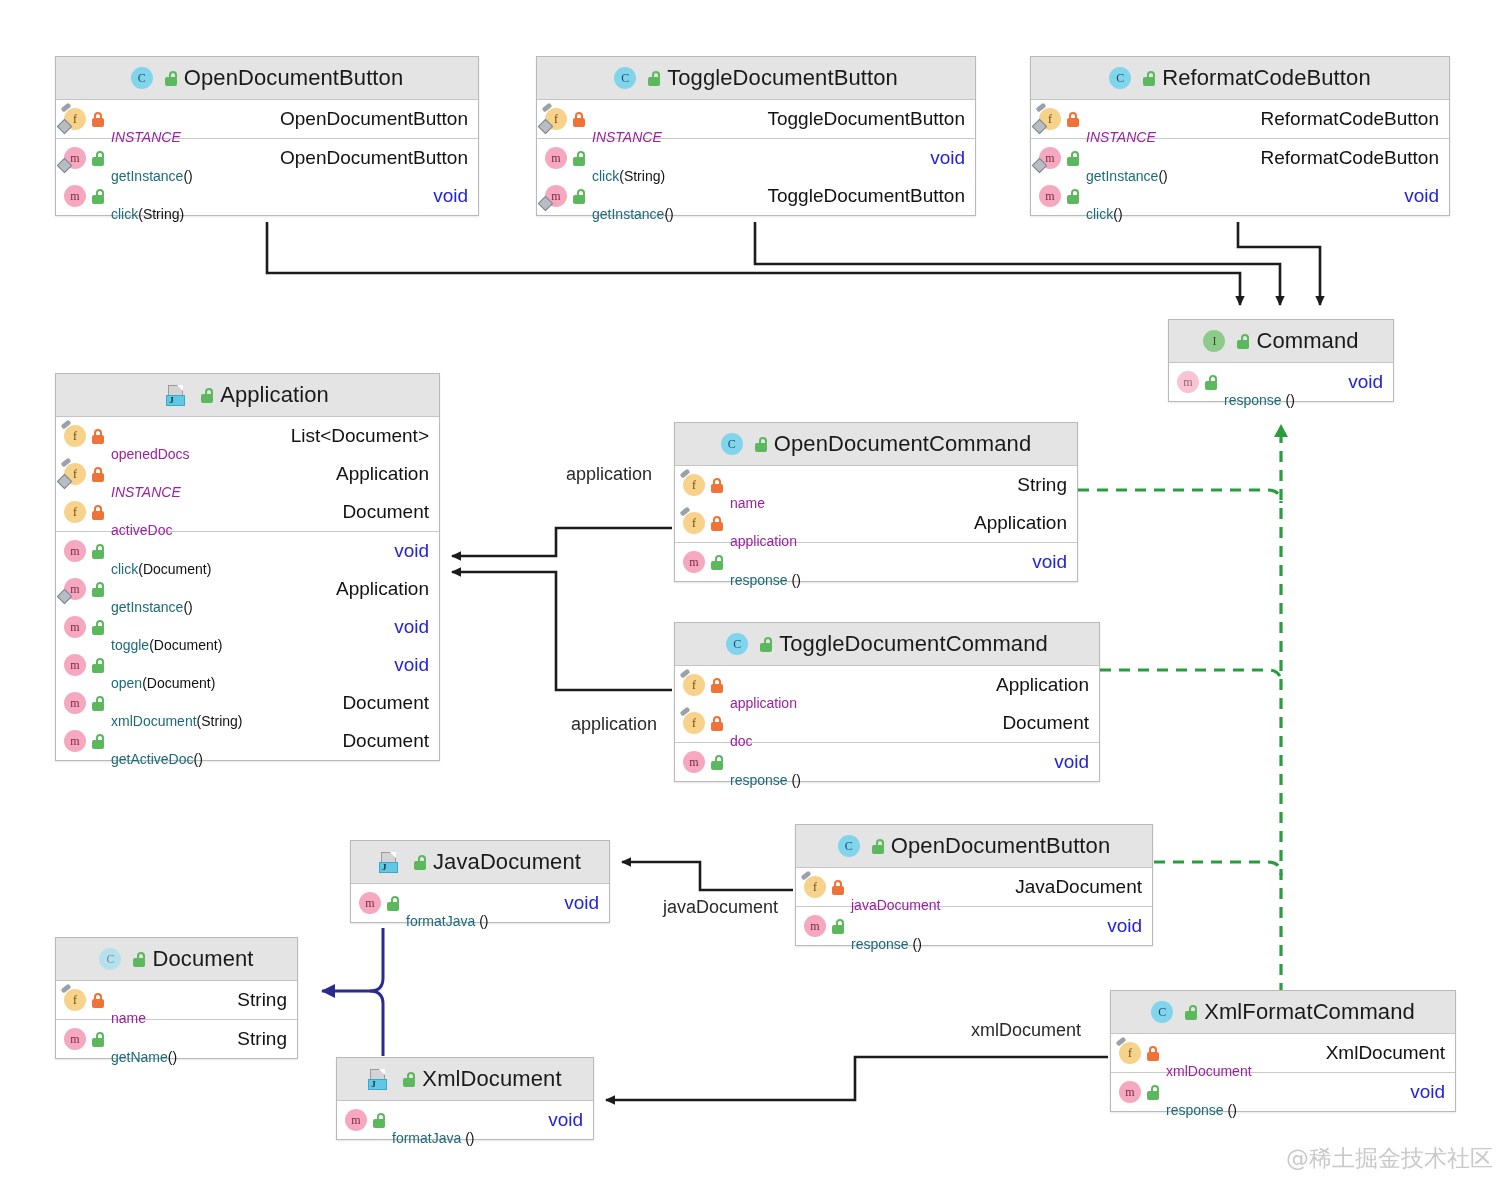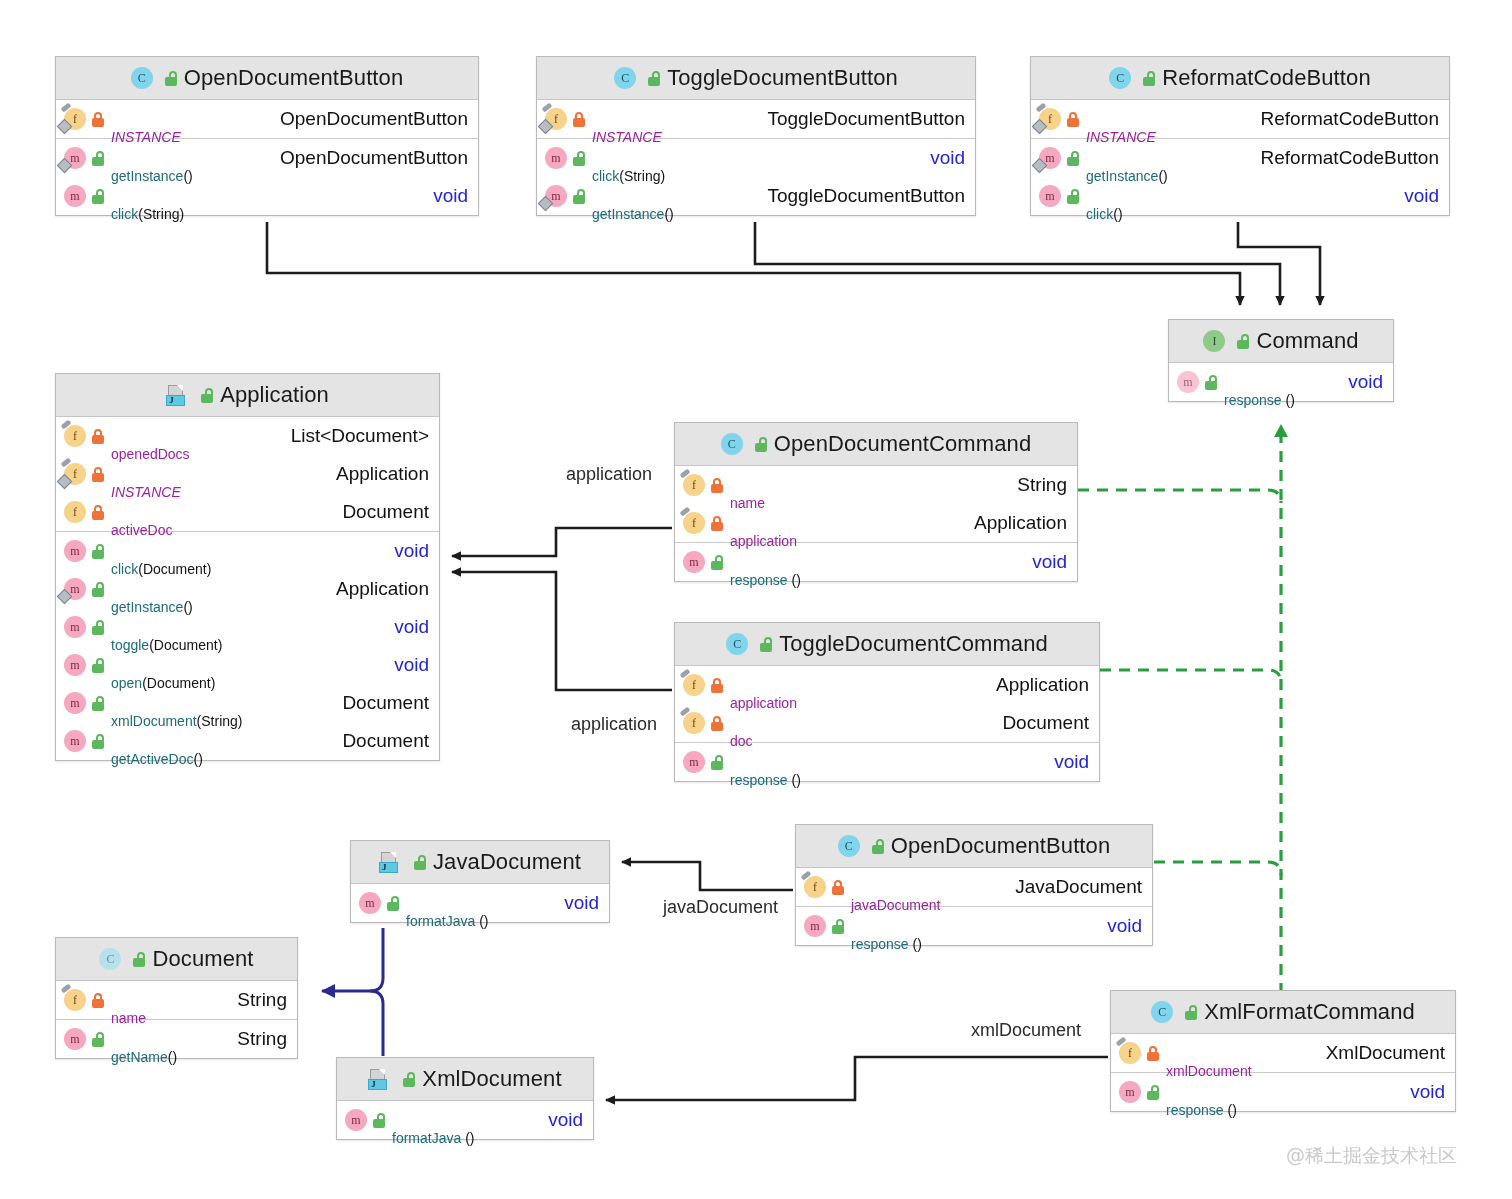--- a/index.html
+++ b/index.html
@@ -203,21 +203,21 @@
     font-size: 18px;
     color: #2a2a2a;
     white-space: nowrap;
     background: #ffffff;
     padding: 0 3px;
   }
 
   .watermark {
     position: absolute;
     z-index: 4;
-    font-size: 19px;
+    font-size: 23px;
     color: #c9c9c9;
     white-space: nowrap;
     font-family: "DejaVu Sans", sans-serif;
   }
 </style>
 </head>
 <body>
 
 <div id="canvas">
 

